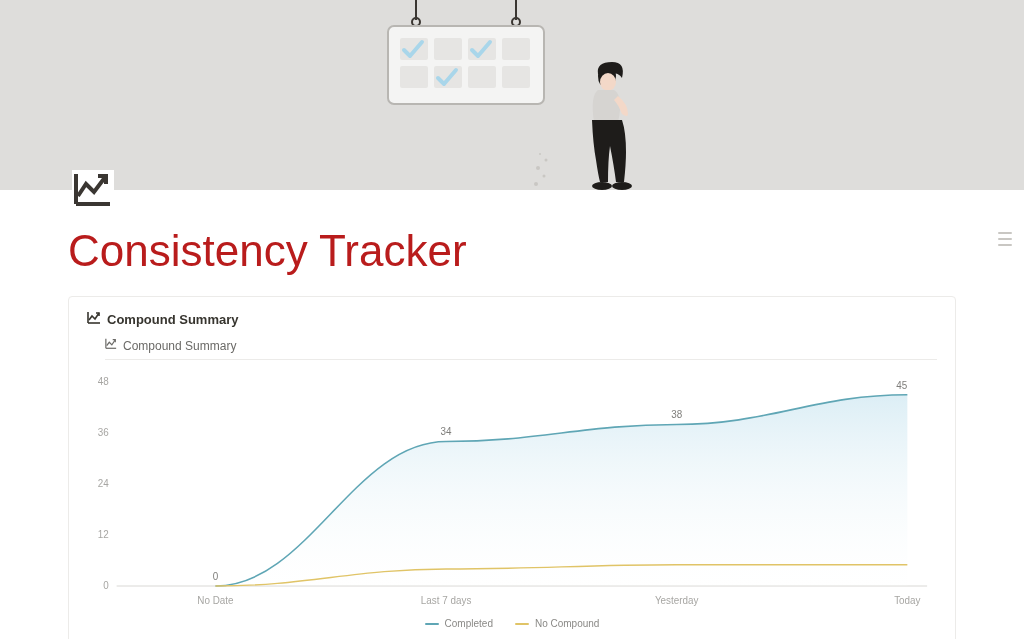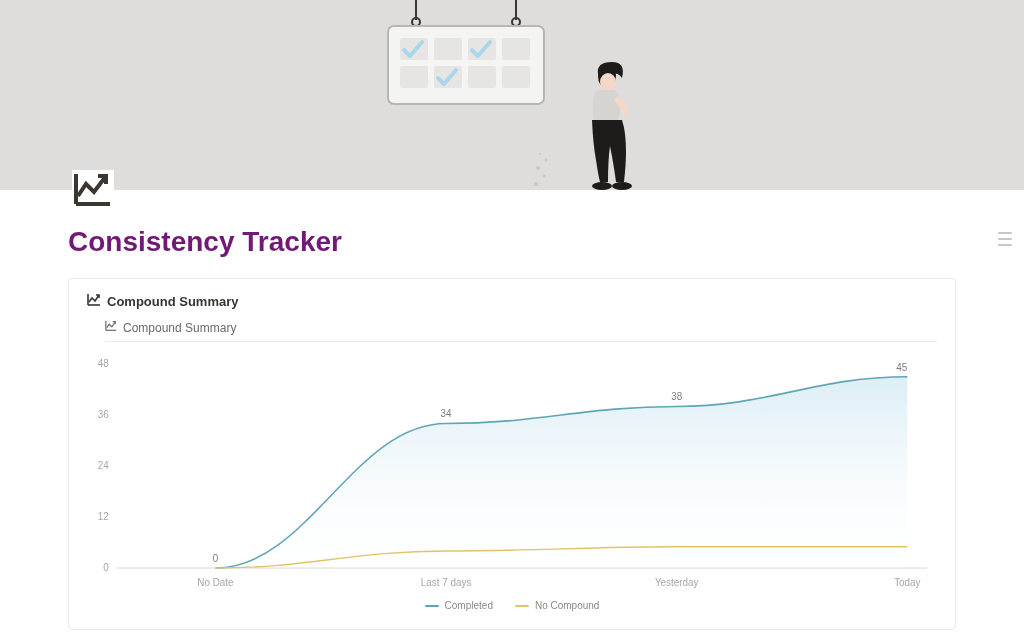--- a/index.html
+++ b/index.html
@@ -3,21 +3,21 @@
 <meta charset="utf-8">
 <style>
   * { box-sizing: border-box; margin: 0; padding: 0; }
   html, body { width: 1024px; height: 639px; font-family: -apple-system, BlinkMacSystemFont, "Segoe UI", Helvetica, Arial, sans-serif; background: #fff; overflow: hidden; }
   .hero { position: relative; width: 100%; height: 190px; background: #dedddb; }
   .calendar-illo { position: absolute; left: 386px; top: 0; }
   .person-illo { position: absolute; left: 570px; top: 60px; }
   .bubbles { position: absolute; left: 530px; top: 150px; }
   .page-icon { position: absolute; left: 72px; top: 170px; width: 42px; height: 42px; background: #fff; }
   .content { padding: 0 68px; }
-  .page-title { font-size: 28px; font-weight: 700; color: #701a75; margin-top: 36px; }
+  .page-title { font-size: 44px; font-weight: 400; color: #b91c1c; margin-top: 36px; }
   .menu-handle { position: absolute; right: 12px; top: 232px; width: 14px; }
   .menu-line { height: 2px; background: #c9c7c3; margin-bottom: 4px; border-radius: 1px; }
   .card { margin-top: 20px; border: 1px solid #ecebe9; border-radius: 4px; padding: 14px 18px 18px 18px; }
   .card-header { display: flex; align-items: center; gap: 6px; font-size: 13px; font-weight: 600; color: #37352f; }
   .card-subheader { display: flex; align-items: center; gap: 6px; font-size: 12px; color: #6b6a67; margin: 10px 0 0 18px; border-bottom: 1px solid #ecebe9; padding-bottom: 6px; }
   .chart-wrap { position: relative; height: 248px; margin-top: 6px; }
   .chart-svg { width: 100%; height: 100%; }
   .axis-text { font-size: 10px; fill: #a7a6a3; }
   .data-label { font-size: 10px; fill: #7e7d7a; }
   .baseline { stroke: #d9d8d5; stroke-width: 1; }

